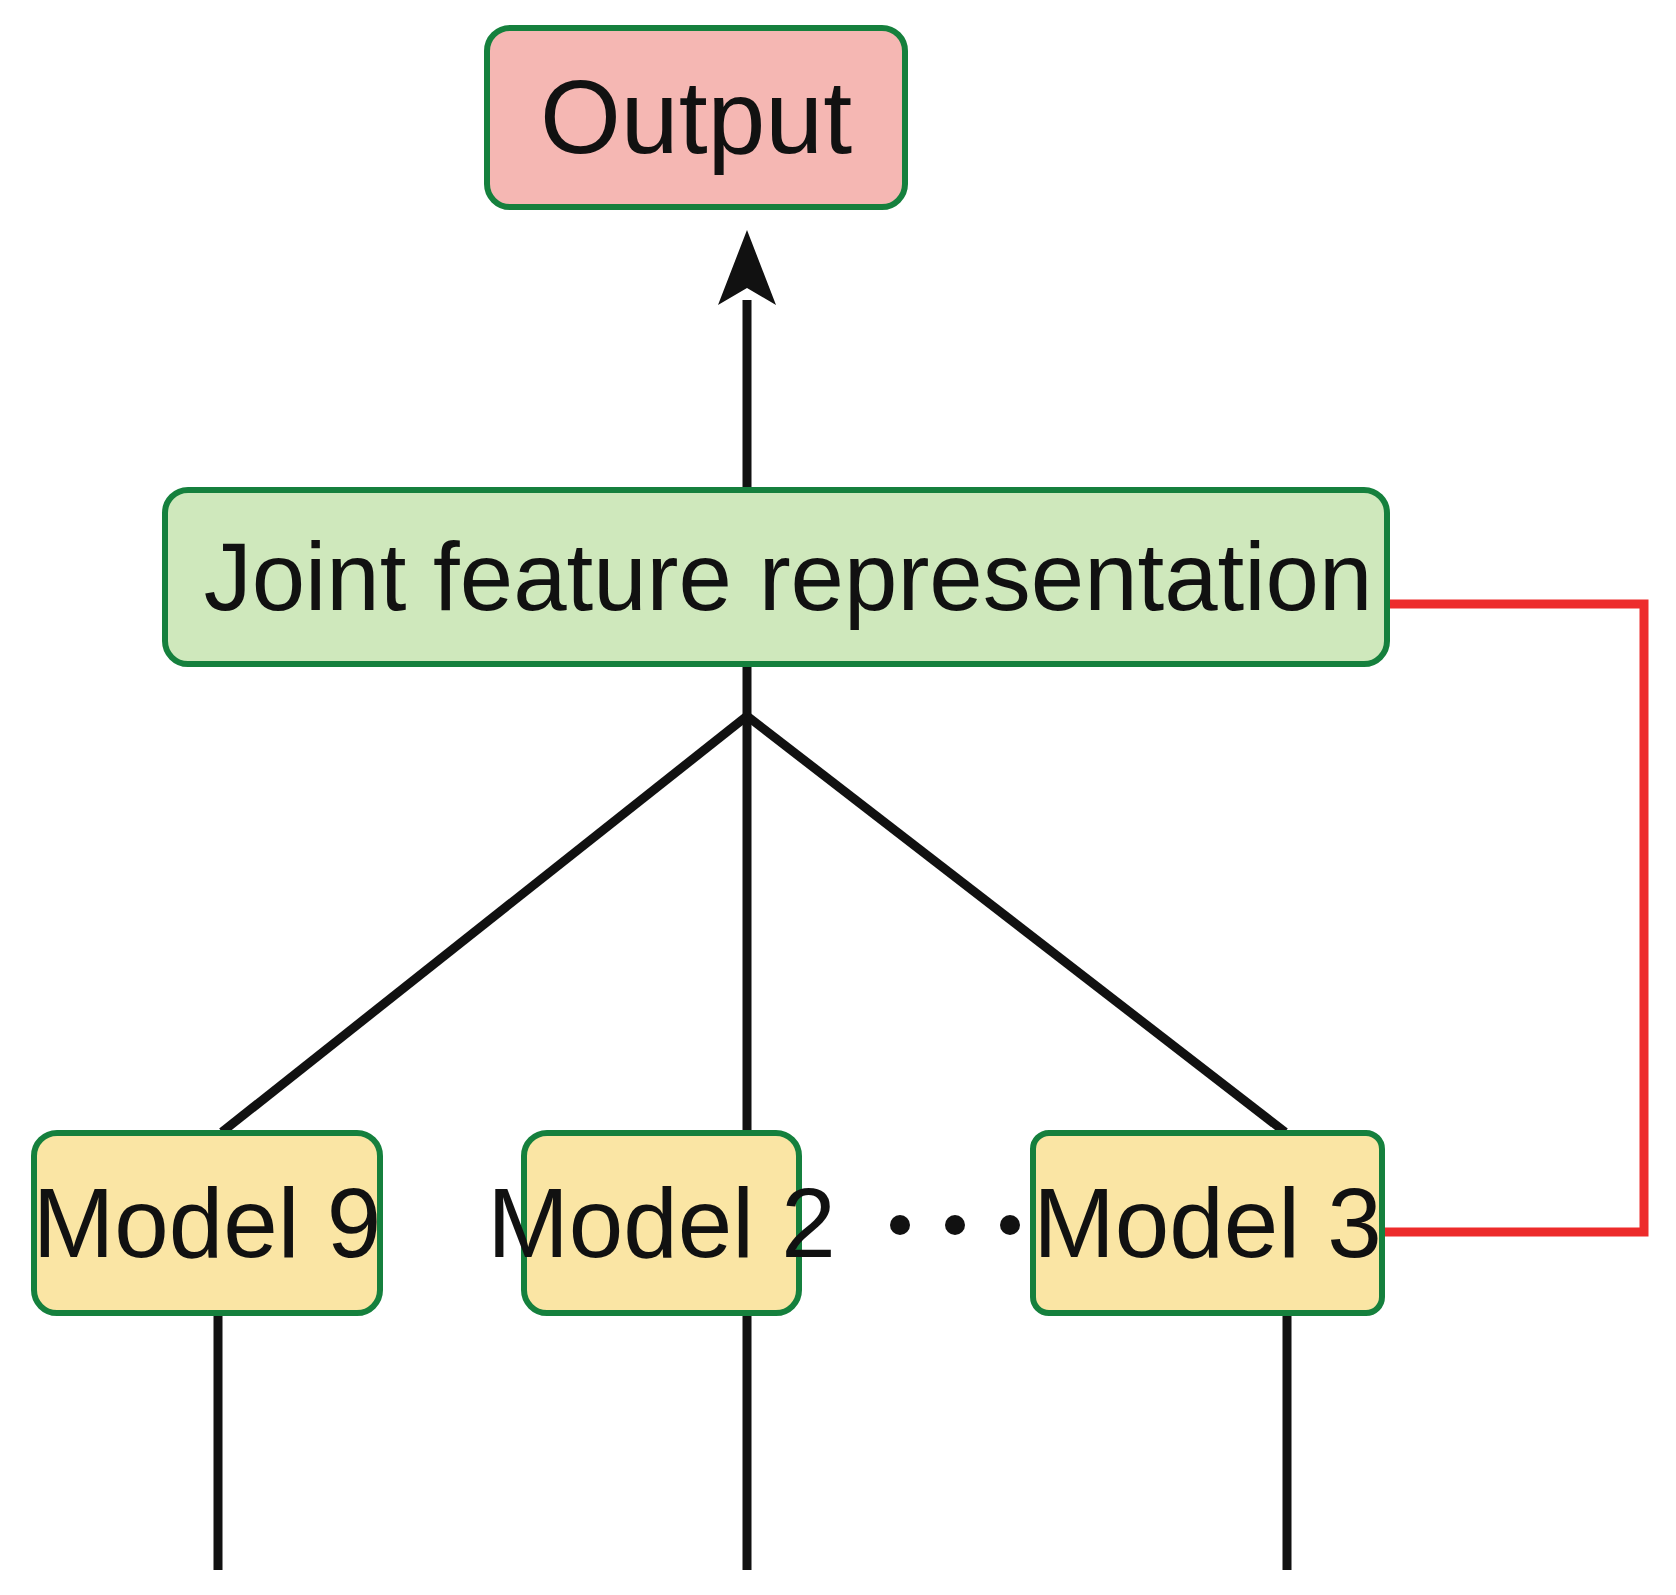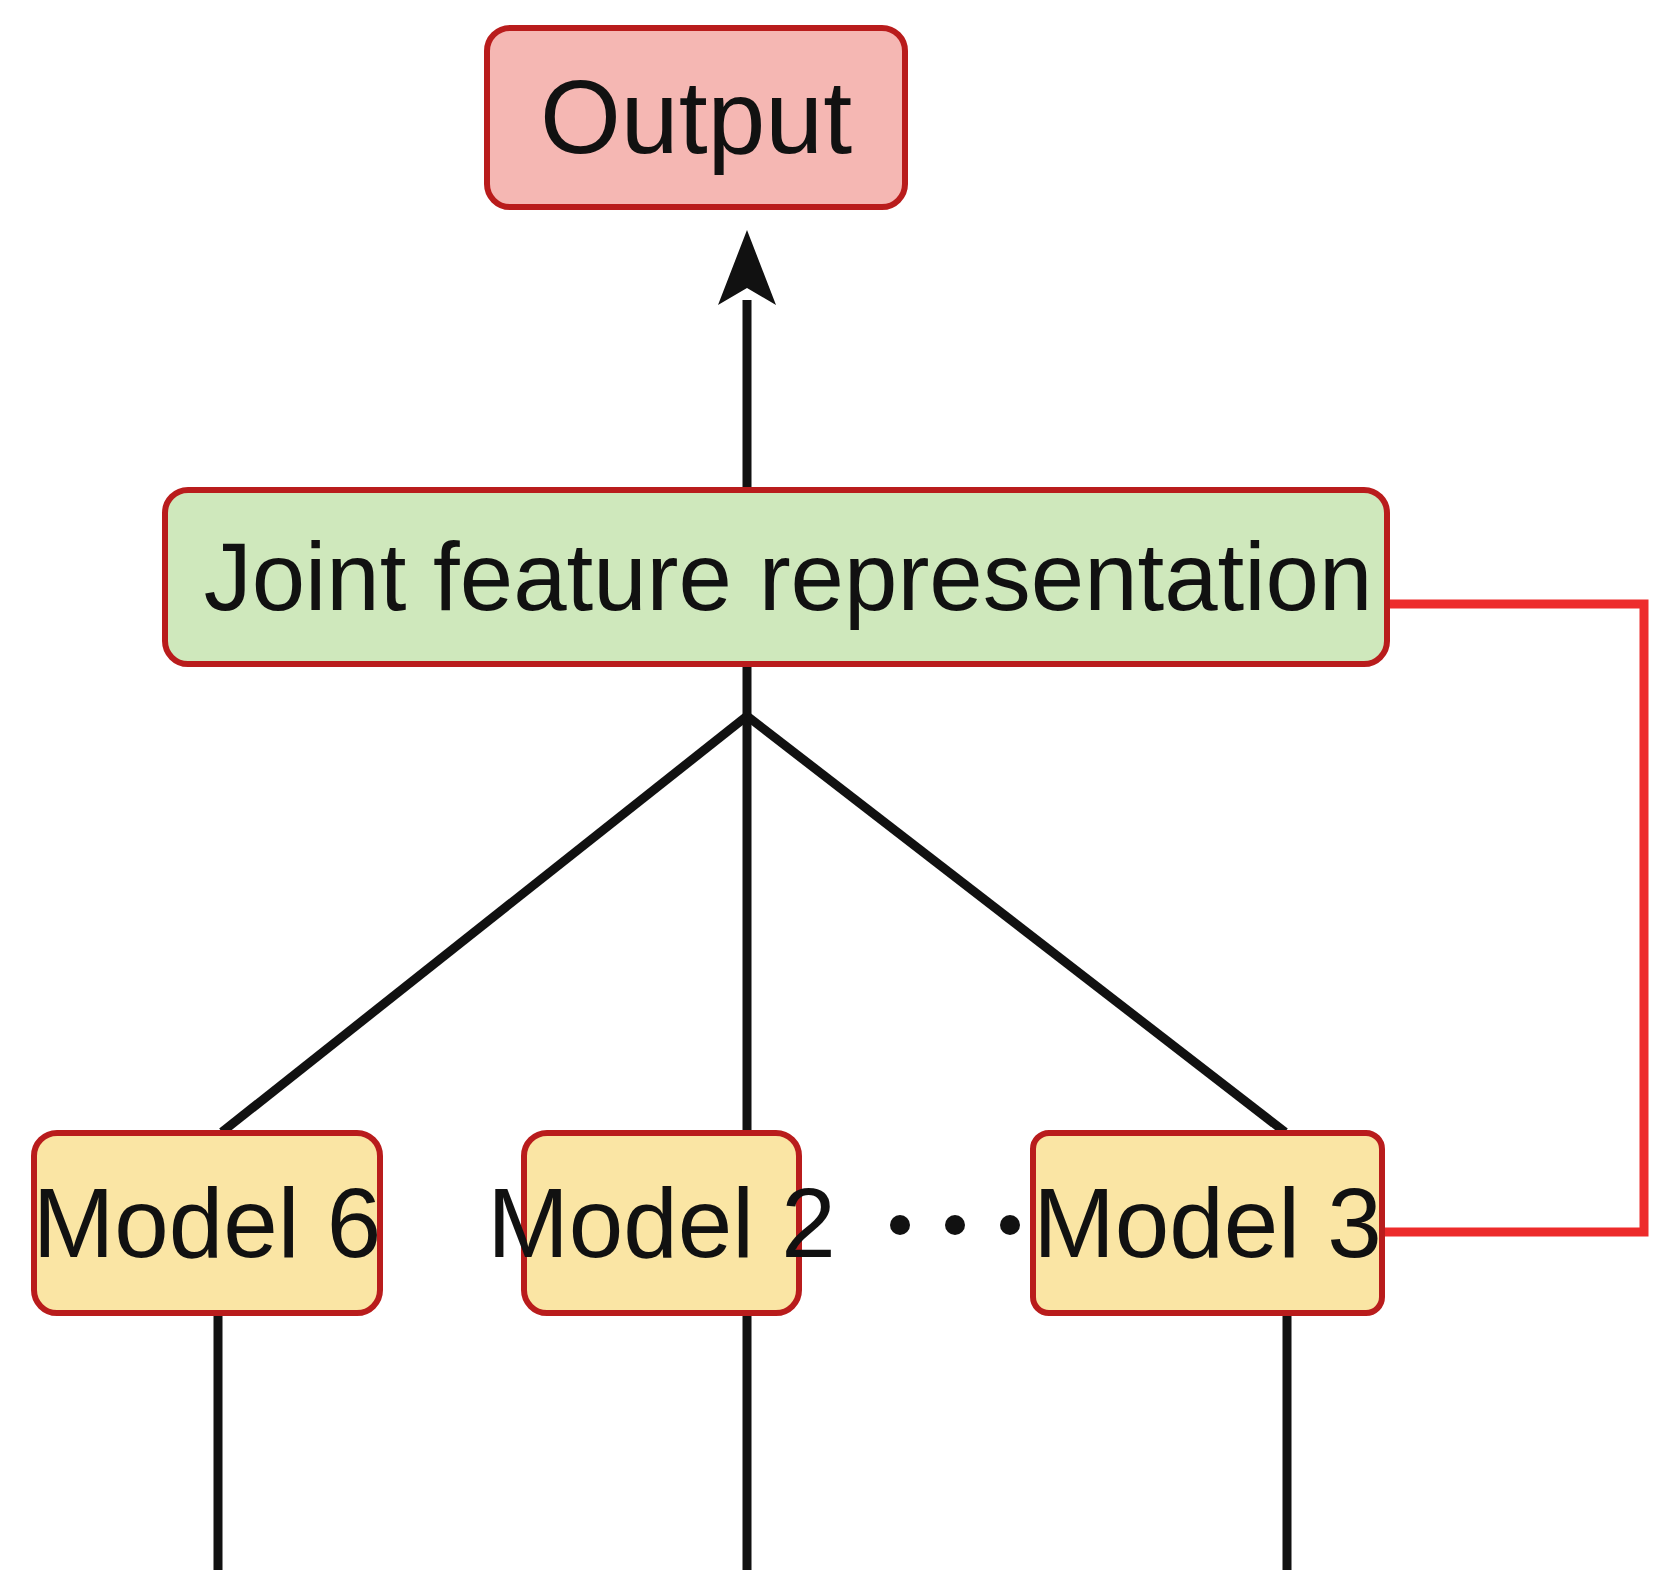--- a/index.html
+++ b/index.html
@@ -20,21 +20,21 @@
   #edge-layer {
     position: absolute;
     left: 0;
     top: 0;
     width: 1676px;
     height: 1595px;
   }
   .node {
     position: absolute;
     box-sizing: border-box;
-    border: 6px solid #b91c1c;
+    border: 6px solid #15803d;
     border-radius: 26px;
     display: flex;
     align-items: center;
     justify-content: center;
     color: #111111;
     font-family: "Liberation Sans", sans-serif;
     font-weight: 400;
     letter-spacing: 0px;
     white-space: nowrap;
     z-index: 3;
@@ -117,21 +117,21 @@
     <line x1="747" y1="1316" x2="747" y2="1570" stroke="#111111" stroke-width="9"></line>
     <line x1="1287" y1="1316" x2="1287" y2="1570" stroke="#111111" stroke-width="9"></line>
 
     <path d="M 1388 604 L 1644 604 L 1644 1232 L 1384 1232" fill="none" stroke="#ED2B2B" stroke-width="9" stroke-linejoin="miter" stroke-linecap="butt"></path>
   </svg>
 
   <div class="node" id="node-output">Output</div>
 
   <div class="node" id="node-joint">Joint feature representation</div>
 
-  <div class="node node-model" id="node-model-1">Model 6</div>
+  <div class="node node-model" id="node-model-1">Model 9</div>
 
   <div class="node node-model" id="node-model-2">Model 2</div>
 
   <div class="node node-model" id="node-model-3">Model 3</div>
 
   <div id="ellipsis-dots">
     <span class="dot"></span>
     <span class="dot"></span>
     <span class="dot"></span>
   </div>

